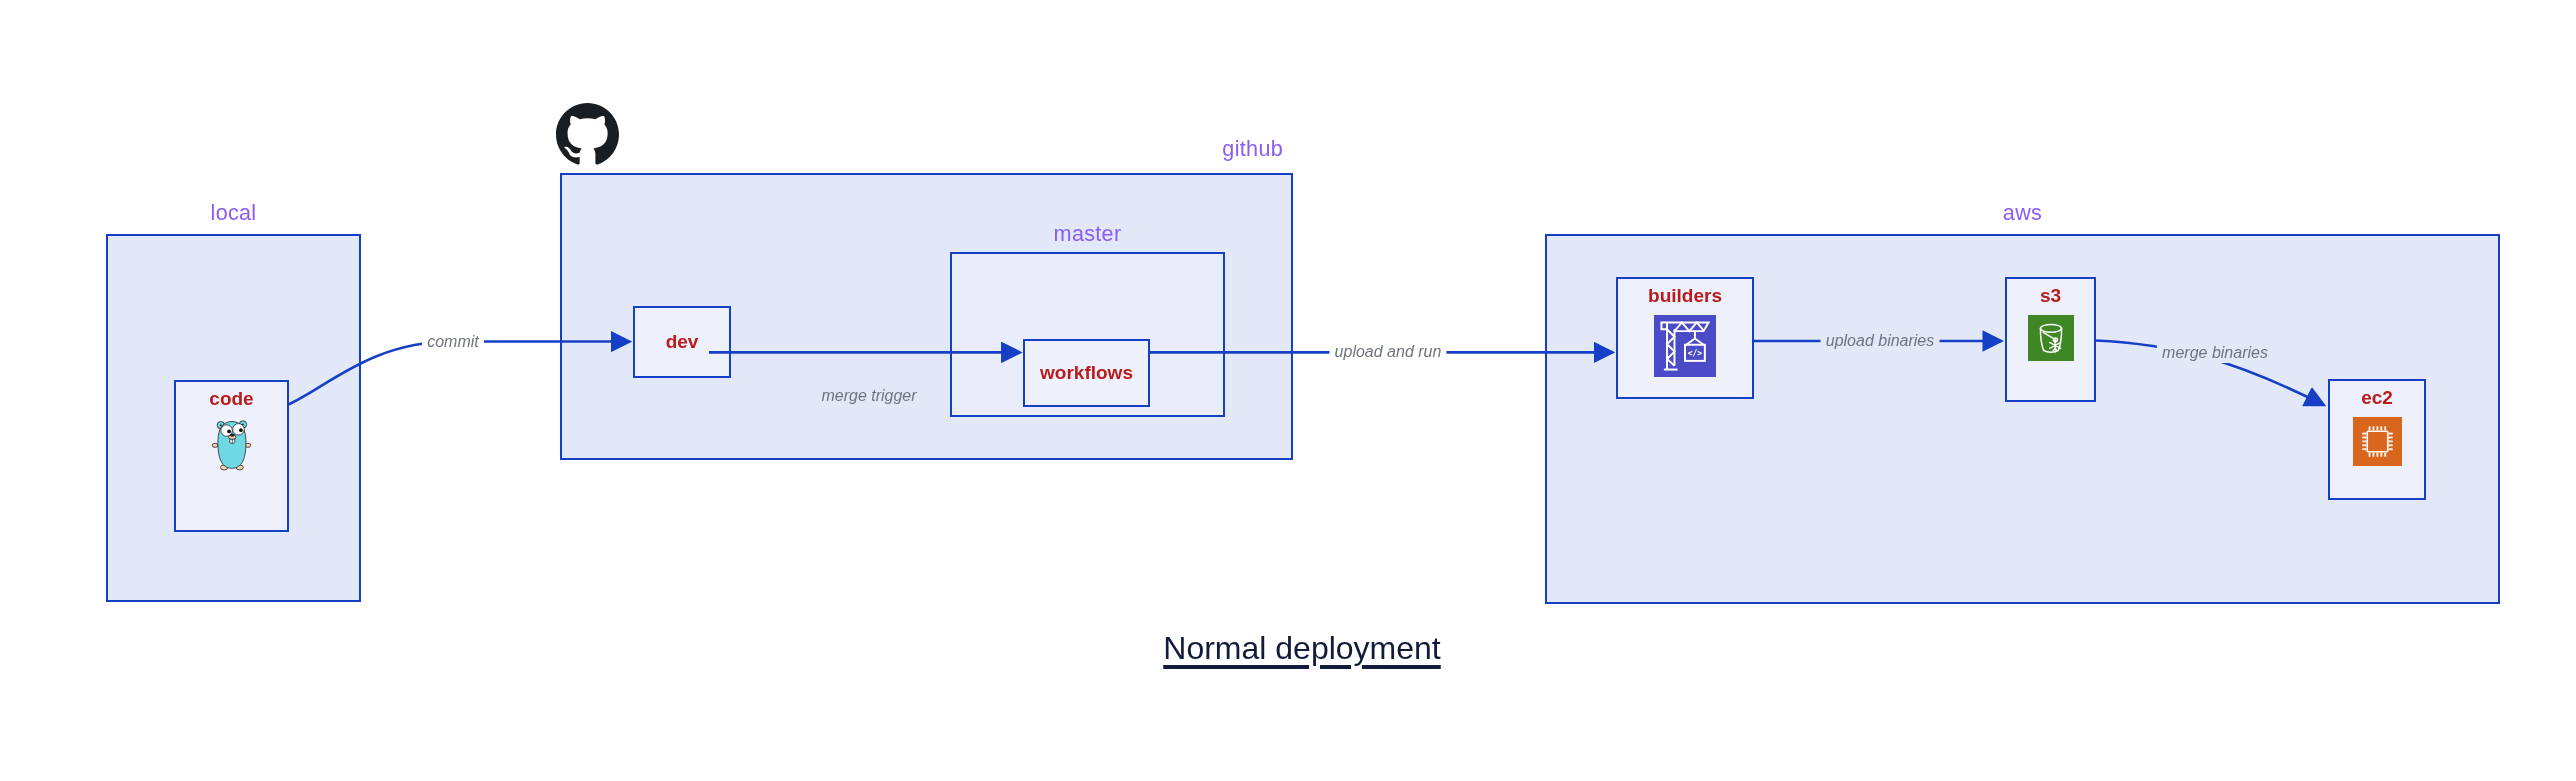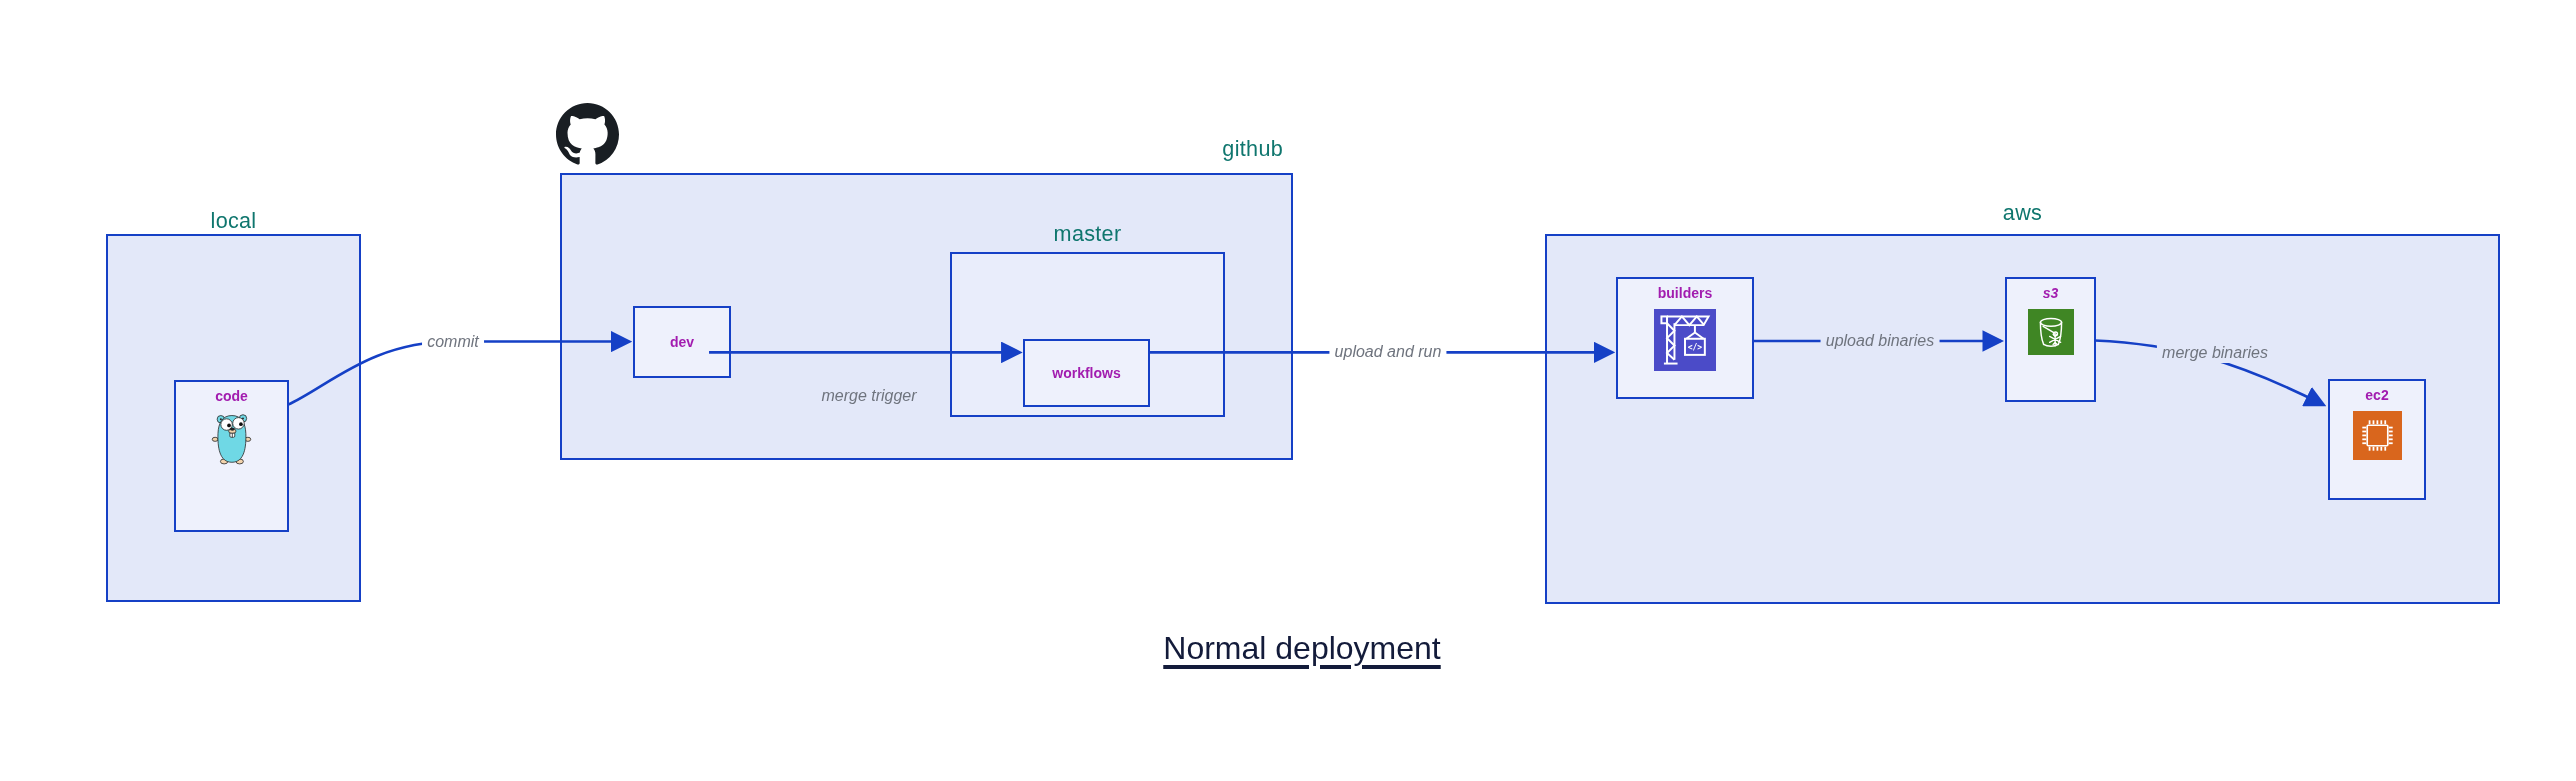--- a/index.html
+++ b/index.html
@@ -7,26 +7,26 @@
     position:relative;width:2604px;height:781px;background:#ffffff;
     font-family:"Liberation Sans","DejaVu Sans",sans-serif;overflow:hidden;
   }
   .box{position:absolute;box-sizing:border-box;border:2.6px solid #1540c6;}
   .group{background:#e3e8f9;}
   .nested{background:#e9edfb;}
   .leaf{background:#eef1fc;display:flex;flex-direction:column;align-items:center;}
   .leaf.center{justify-content:center;}
   .leaf.topline{justify-content:flex-start;padding-top:6.2px;gap:8.2px;}
   .glabel{
-    position:absolute;color:#0f766e;font-size:21.6px;font-weight:500;
+    position:absolute;color:#8b5cf6;font-size:21.6px;font-weight:500;
     letter-spacing:0.3px;white-space:nowrap;
   }
   .glabel.center{text-align:center;}
   .glabel.right{text-align:right;}
-  .nlabel{color:#a21caf;font-size:14px;font-weight:700;white-space:nowrap;text-align:right;}
+  .nlabel{color:#b91c1c;font-size:19px;font-weight:700;white-space:nowrap;text-align:right;}
   .edges{position:absolute;left:0;top:0;z-index:5;pointer-events:none;}
   .elabel{
     position:absolute;z-index:6;transform:translate(-50%,-50%);
     font-style:italic;color:#6f747e;font-size:16px;white-space:nowrap;
     padding:1px 5.2px;
   }
   .elabel.on-white{background:#ffffff;}
   .elabel.on-fill{background:#e3e8f9;}
   .title{
     position:absolute;left:0;top:630px;width:2604px;text-align:center;z-index:4;
@@ -39,21 +39,21 @@
 </head>
 <body>
 
 <div class="canvas">
 
   <div class="box group" style="left:106px;top:234px;width:255px;height:368px;"></div>
   <div class="box group" style="left:560px;top:173px;width:733px;height:287px;"></div>
   <div class="box nested" style="left:950px;top:252px;width:275px;height:165px;"></div>
   <div class="box group" style="left:1545px;top:234px;width:955px;height:370px;"></div>
 
-  <div class="glabel center" style="left:106px;width:255px;top:200px;margin-top:8px;">local</div>
+  <div class="glabel center" style="left:106px;width:255px;top:200px;">local</div>
   <div class="glabel right" style="left:560px;width:723px;top:136px;">github</div>
   <div class="glabel center" style="left:950px;width:275px;top:221px;">master</div>
   <div class="glabel center" style="left:1545px;width:955px;top:200px;">aws</div>
 
   <svg class="octocat" width="63" height="63" viewBox="0 0 16 16">
     <path fill="#191e23" d="M8 0C3.58 0 0 3.58 0 8c0 3.54 2.29 6.53 5.47 7.59.4.07.55-.17.55-.38 0-.19-.01-.82-.01-1.49-2.01.37-2.53-.49-2.69-.94-.09-.23-.48-.94-.82-1.13-.28-.15-.68-.52-.01-.53.63-.01 1.08.58 1.23.82.72 1.21 1.87.87 2.33.66.07-.52.28-.87.51-1.07-1.78-.2-3.64-.89-3.64-3.95 0-.87.31-1.59.82-2.15-.08-.2-.36-1.02.08-2.12 0 0 .67-.21 2.2.82.64-.18 1.32-.27 2-.27s1.36.09 2 .27c1.53-1.04 2.2-.82 2.2-.82.44 1.1.16 1.92.08 2.12.51.56.82 1.27.82 2.15 0 3.07-1.87 3.75-3.65 3.95.29.25.54.73.54 1.48 0 1.07-.01 1.93-.01 2.2 0 .21.15.46.55.38A8.01 8.01 0 0 0 16 8c0-4.42-3.58-8-8-8z"></path>
   </svg>
 
   <div class="box leaf topline" style="left:174px;top:380px;width:115px;height:152px;">
     <div class="nlabel">code</div>
@@ -99,21 +99,21 @@
         <path d="M16 88 H38"></path>
         <path d="M21 12 H88 L80 26 H33"></path>
         <path d="M33 26 L45 12 L57 26 L69 12 L81 26"></path>
         <path d="M66 26 V38 M66 38 L52 48 M66 38 L80 48"></path>
         <rect x="50" y="48" width="32" height="26"></rect>
       </g>
       <text x="66" y="66" text-anchor="middle" fill="#ffffff" font-family="DejaVu Sans Mono, monospace" font-size="13" font-weight="bold">&lt;/&gt;</text>
     </svg>
   </div>
 
-  <div class="box leaf topline" style="left:2005px;top:277px;width:91px;height:125px;font-style:italic;">
+  <div class="box leaf topline" style="left:2005px;top:277px;width:91px;height:125px;">
     <div class="nlabel">s3</div>
     <svg class="icon-tile" width="46" height="46" viewBox="0 0 100 100">
       <rect x="0" y="0" width="100" height="100" fill="#3f8624"></rect>
       <g stroke="#ffffff" stroke-width="3.2" fill="none" stroke-linecap="round">
         <ellipse cx="50" cy="29" rx="23" ry="8.5"></ellipse>
         <path d="M27 29 C27 49 30 68 34 77"></path>
         <path d="M73 29 C73 49 70 68 66 77"></path>
         <path d="M34 77 C42 82 58 82 66 77"></path>
         <path d="M33 38 L57 52"></path>
         <circle cx="60" cy="54" r="4"></circle>

